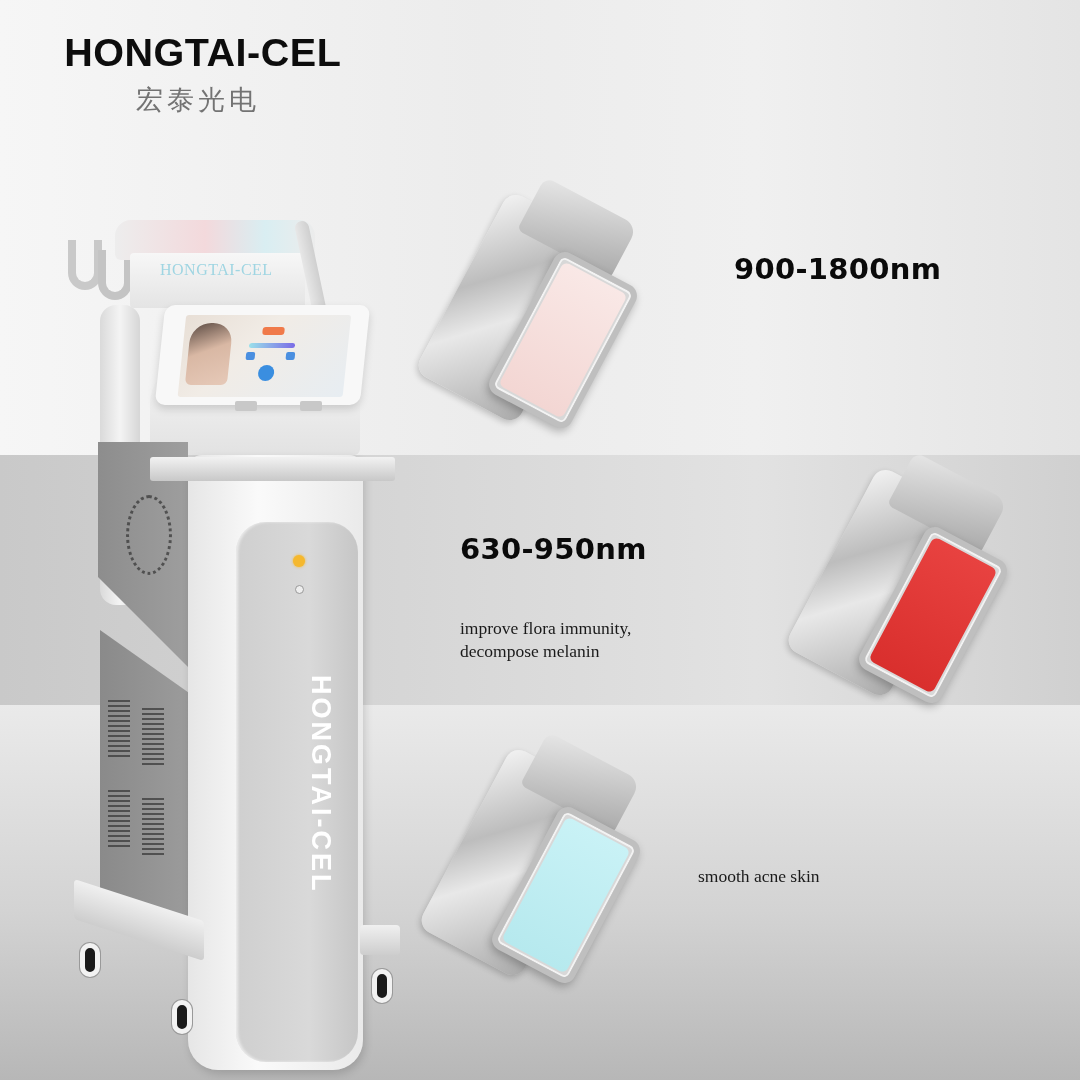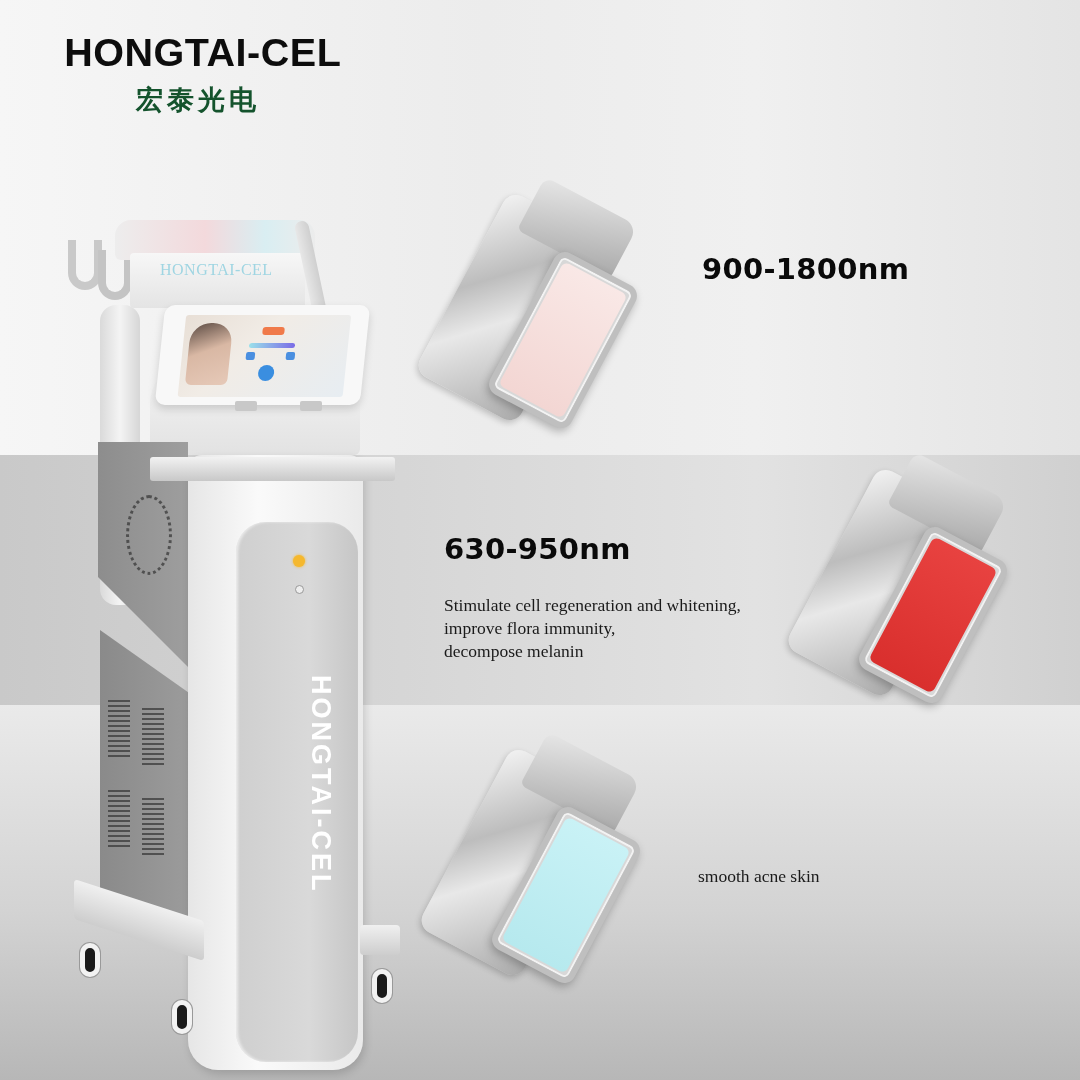--- a/index.html
+++ b/index.html
@@ -23,37 +23,37 @@
   }
 
   
   .logo { position: absolute; left: 52px; top: 34px; width: 290px; text-align: center; }
   .logo-en {
     font-family: "Liberation Sans", sans-serif; font-weight: 900; font-size: 38px;
     letter-spacing: 0.5px; color: #0d0d0d; line-height: 1; display: block;
     transform: scaleX(1.04); transform-origin: left;
   }
   .logo-cn {
-    font-family: "DejaVu Sans", sans-serif; font-size: 27px; color: #14532d;
-    letter-spacing: 4px; margin-top: 10px; display: block; padding-left: 2px; font-weight: bold;
+    font-family: "DejaVu Sans", sans-serif; font-size: 27px; color: #737373;
+    letter-spacing: 4px; margin-top: 10px; display: block; padding-left: 2px;
   }
 
   
   .feature { position: absolute; }
   .feature h2 {
     font-family: "DejaVu Sans", sans-serif; font-weight: bold; font-size: 29px;
     color: #0a0a0a; letter-spacing: 0.3px; line-height: 1;
   }
   .feature p {
     font-family: "Liberation Serif", serif; font-size: 17.5px; color: #1a1a1a;
     margin-top: 22px; line-height: 32px;
   }
   .feature.f2 p { line-height: 23px; margin-top: 30px; }
-  .f1 { left: 702px; top: 255px; }
-  .f2 { left: 444px; top: 535px; }
+  .f1 { left: 734px; top: 255px; }
+  .f2 { left: 460px; top: 535px; }
   .f3 { left: 698px; top: 806px; }
 
   
   .handpiece { position: absolute; width: 190px; height: 230px; }
   .hp-back {
     position: absolute; left: 55px; top: 0; width: 115px; height: 205px;
     border-radius: 14px;
     background: linear-gradient(135deg, #f4f4f4 0%, #bdbdbd 35%, #e8e8e8 55%, #a9a9a9 100%);
     transform: skewY(-0deg) rotate(28deg); transform-origin: top left;
     box-shadow: 0 3px 6px rgba(0,0,0,0.2);
@@ -261,21 +261,21 @@
   </div>
 </div>
 
 <div class="feature f1">
   <h2>900-1800nm</h2>
 </div>
 
 <div class="feature f2">
   <h2>630-950nm</h2>
   <p>
-    <span>Stimulate cell regeneration and whitening,</span><br>
+    <br>
     <span>improve flora immunity,</span><br>
     <span>decompose melanin</span>
   </p>
 </div>
 
 <div class="feature f3">
   <p>
     <br>
     <span>smooth acne skin</span>
   </p>

